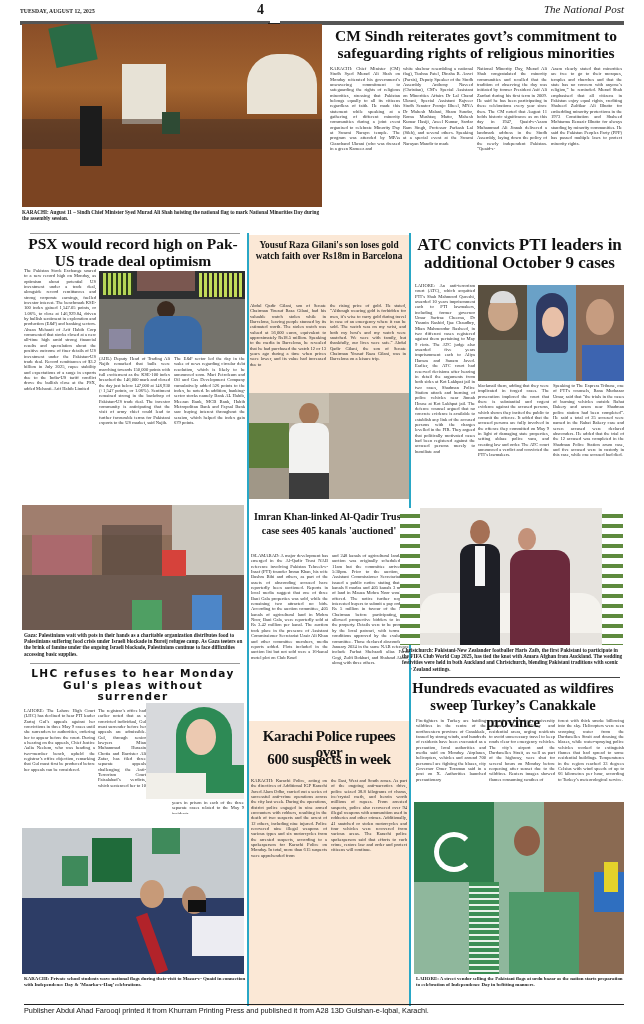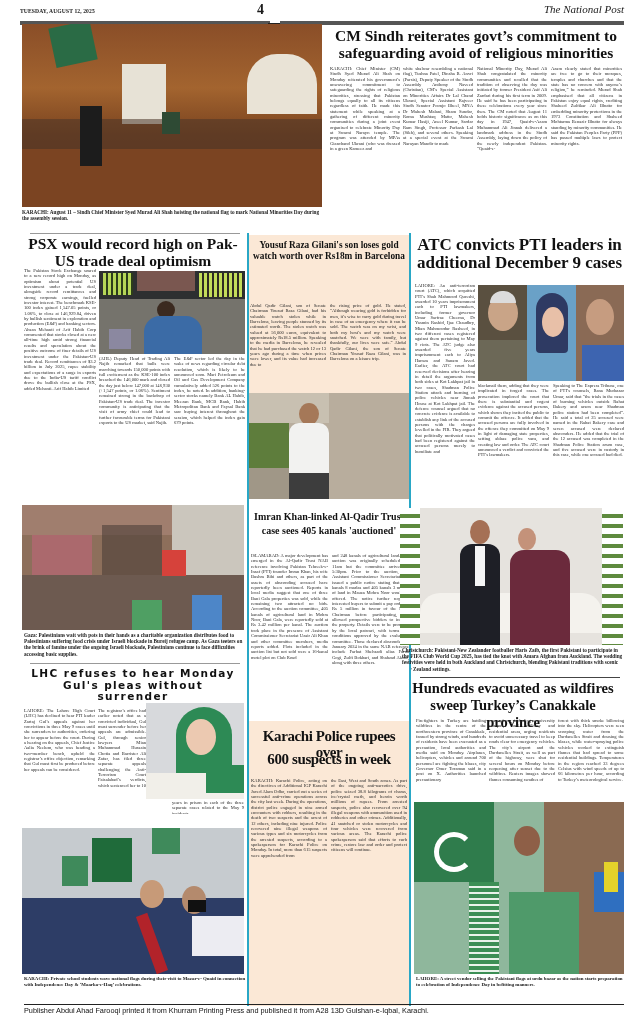--- a/index.html
+++ b/index.html
@@ -30,21 +30,21 @@
   <div class="abs" style="left:30px;top:0;width:42px;height:40px;background:#2a6b45;transform:rotate(-12deg);"></div>
   <div class="abs" style="left:100px;top:40px;width:44px;height:60px;background:#e7e2d6;"></div>
   <div class="abs" style="left:225px;top:30px;width:70px;height:60px;background:#e9e3d6;border-radius:30px 30px 0 0;"></div>
   <div class="abs" style="left:0;top:95px;width:300px;height:30px;background:#4a3528;opacity:.55;"></div>
   <div class="abs" style="left:0;top:125px;width:300px;height:58px;background:#7b4422;"></div>
   <div class="abs" style="left:58px;top:82px;width:22px;height:60px;background:#1c1c1c;"></div>
   <div class="abs" style="left:140px;top:88px;width:18px;height:22px;background:#2e4a34;"></div>
 </div>
 <div class="abs cap" data-bind="articles.cm_sindh.caption" style="left:22px;top:209px;width:302px;">KARACHI: August 11 – Sindh Chief Minister Syed Murad Ali Shah hoisting the national flag to mark National Minorities Day during the assembly session.</div>
 
-<div class="abs hl" data-bind="articles.cm_sindh.headline" style="left:330px;top:28px;width:292px;font-size:15.5px;">CM Sindh reiterates govt’s commitment to safeguarding avoid of religious minorities</div>
+<div class="abs hl" data-bind="articles.cm_sindh.headline" style="left:330px;top:28px;width:292px;font-size:15.5px;">CM Sindh reiterates govt’s commitment to safeguarding rights of religious minorities</div>
 <div class="abs body-text" data-bind="articles.cm_sindh.columns.0" style="left:330px;top:66px;width:70px;height:156px;">KARACHI: Chief Minister (CM) Sindh Syed Murad Ali Shah on Monday reiterated his government’s unwavering commitment to safeguarding the rights of religious minorities, stressing that Pakistan belongs equally to all its citizens regardless of faith. He made this statement while speaking at a gathering of different minority communities during a joint event organised to celebrate Minority Day at Swami Narayn temple. The program was attended by MPAs Gianchand Ukrani (who was dressed in a green Kameez and</div>
 <div class="abs body-text" data-bind="articles.cm_sindh.columns.1" style="left:403px;top:66px;width:70px;height:156px;">white shalwar resembling a national flag), Tushna Patel, Dinsha B. Anvri (Parsis), Deputy Speaker of the Sindh Assembly Anthony Naveed (Christian), CM’s Special Assistant on Minorities Affairs Dr Lal Chand Ukrani, Special Assistant Rajveer Sindh Senator Poonjo Bheel, MNA Dr Mahesh Malani, Sham Sundar, Roma Mushtaq Matto, Mahesh Kumar Hasiji, Aneel Kumar, Sardar Ram Singh, Professor Parkash Lal (Sikh), and several others. Speaking at a special event at the Swami Narayan Mandir to mark</div>
 <div class="abs body-text" data-bind="articles.cm_sindh.columns.2" style="left:477px;top:66px;width:70px;height:156px;">National Minority Day, Murad Ali Shah congratulated the minority communities and recalled that the tradition of observing the day was initiated by former President Asif Ali Zardari during his first term in 2009. He said he has been participating in these celebrations every year since then. The CM noted that August 11 holds historic significance as on this day in 1947, Quaid-e-Azam Muhammad Ali Jinnah delivered a landmark address in the Sindh Assembly, laying down the policy of the newly independent Pakistan. “Quaid-e-</div>
 <div class="abs body-text" data-bind="articles.cm_sindh.columns.3" style="left:551px;top:66px;width:71px;height:156px;">Azam clearly stated that minorities are free to go to their mosques, temples and churches and that the state has no concern with anyone’s religion,” he reminded. Murad Shah emphasised that all citizens in Pakistan enjoy equal rights, crediting Shaheed Zulfikar Ali Bhutto for embedding minority protections in the 1973 Constitution and Shaheed Mohtarma Benazir Bhutto for always standing by minority communities. He said the Pakistan Peoples Party (PPP) has passed multiple laws to protect minority rights.</div>
 
 <div class="rule" style="left:30px;top:233px;width:210px;height:1px;background:#999;"></div>
 <div class="abs hl" data-bind="articles.psx.headline" style="left:22px;top:236px;width:222px;font-size:15.5px;">PSX would record high on Pak-US trade deal optimism</div>
 <div class="abs body-text" data-bind="articles.psx.columns.0" style="left:24px;top:268px;width:72px;height:230px;">The Pakistan Stock Exchange soared to a new record high on Monday, as optimism about potential US investment under a trade deal, alongside record remittances and strong corporate earnings, fuelled investor interest. The benchmark KSE-100 index gained 1,547.05 points, or 1.06%, to close at 146,929.84, driven by bullish sentiment in exploration and production (E&amp;P) and banking sectors. Ahsan Mehanti of Arif Habib Corp commented that stocks closed at a new all-time high amid strong financial results and speculation about the positive outcome of finer details of US investment under the Pakistan-US trade deal. Record remittances of $3.2 billion in July 2025, rupee stability and expectations of a surge in exports due to the India-US tariff conflict drove the bullish close at the PSX, added Mehanti. Arif Habib Limited</div>
 <div class="photo" style="left:99px;top:271px;width:146px;height:83px;background:#2d2f30;">
   <div class="abs" style="left:4px;top:2px;width:30px;height:22px;background:repeating-linear-gradient(90deg,#b5d657 0 3px,#2c3d1a 3px 5px);"></div>
@@ -53,36 +53,36 @@
   <div class="abs" style="left:0;top:28px;width:146px;height:55px;background:#75736c;"></div>
   <div class="abs" style="left:58px;top:30px;width:18px;height:18px;border-radius:50%;background:#3b2a20;"></div>
   <div class="abs" style="left:45px;top:45px;width:58px;height:40px;border-radius:16px 16px 0 0;background:#3b6ba6;"></div>
   <div class="abs" style="left:10px;top:58px;width:22px;height:20px;background:#8b88a0;"></div>
 </div>
 <div class="abs body-text" data-bind="articles.psx.columns.1" style="left:99px;top:356px;width:71px;height:142px;">(AHL) Deputy Head of Trading Ali Najib remarked that bulls were marching towards 150,000 points with full excitement as the KSE-100 index breached the 146,000 mark and closed the day just below 147,000 at 146,930 (+1,547 points, or 1.06%). Sentiment remained strong in the backdrop of Pakistan-US trade deal. The investor community is anticipating that the visit of army chief could lead to further favourable terms for Pakistani exports to the US market, said Najib.</div>
 <div class="abs body-text" data-bind="articles.psx.columns.2" style="left:174px;top:356px;width:71px;height:142px;">The E&amp;P sector led the day in the wake of news regarding circular debt resolution, which is likely to be announced soon. Mari Petroleum and Oil and Gas Development Company cumulatively added 526 points to the index, he noted. In addition, banking-sector stocks namely Bank AL Habib, Meezan Bank, MCB Bank, Habib Metropolitan Bank and Faysal Bank saw buying interest throughout the session, which helped the index gain 679 points.</div>
 
 <div class="frame-blue" style="left: 247px; top: 233px; width: 164px; height: 268px;"></div>
 <div class="abs peach" style="left: 249px; top: 235px; width: 160px; height: 158px;"></div>
-<div class="abs hl" data-bind="articles.gilani.headline" style="left: 251px; top: 240px; width: 156px; font-size: 9.3px; line-height: 10.5px;">Yousuf Raza Gilani's son loses gold watch worth over Rs18m in Barcelona</div>
+<div class="abs hl" data-bind="articles.gilani.headline" style="left: 251px; top: 240px; width: 156px; font-size: 9.3px; line-height: 10.5px;">Yousuf Raza Gilani's son loses gold watch faith over Rs18m in Barcelona</div>
 <div class="abs peach" style="left:329px;top:235px;width:0px;height:0px;"></div>
 <div class="abs body-text" data-bind="articles.gilani.columns.0" style="left:250px;top:303px;width:76px;height:88px;">Abdul Qadir Gilani, son of Senate Chairman Yousuf Raza Gilani, had his valuable watch stolen while in Barcelona, leaving people stunned by its estimated worth. The stolen watch was valued at 56,000 euros, equivalent to approximately Rs18.5 million. Speaking to the media in Barcelona, he revealed that he had purchased the watch 12 or 13 years ago during a time when prices were lower, and its value had increased due to</div>
 <div class="photo" style="left: 249px; top: 393px; width: 160px; height: 106px; background: rgb(184, 173, 157);">
   <div class="abs" style="left:0;top:0;width:80px;height:30px;background:#c8c0b1;"></div>
   <div class="abs" style="left:0;top:30px;width:40px;height:45px;background:#5e7d3c;"></div>
   <div class="abs" style="left:50px;top:10px;width:20px;height:22px;border-radius:50%;background:#a57858;"></div>
   <div class="abs" style="left:40px;top:30px;width:40px;height:50px;background:#f2f2f0;border-radius:10px 10px 0 0;"></div>
   <div class="abs" style="left:40px;top:80px;width:40px;height:26px;background:#3d3d3d;"></div>
   <div class="abs" style="left:0;top:75px;width:40px;height:31px;background:#a09787;"></div>
 </div>
 
 <div class="abs peach" style="left:329px;top:235px;width:0;height:0;"></div>
 
 <div class="frame-blue" style="left:333px;top:233px;width:0;height:0;"></div>
-<div class="abs hl" data-bind="articles.atc.headline" style="left: 415px; top: 236px; width: 209px; font-size: 17px; font-family: &quot;Liberation Sans Narrow&quot;, &quot;Liberation Serif&quot;, serif;">ATC convicts PTI leaders in additional December 9 cases</div>
+<div class="abs hl" data-bind="articles.atc.headline" style="left: 415px; top: 236px; width: 209px; font-size: 17px; font-family: &quot;Liberation Sans Narrow&quot;, &quot;Liberation Serif&quot;, serif;">ATC convicts PTI leaders in additional October 9 cases</div>
 <div class="abs body-text" data-bind="articles.atc.columns.0" style="left: 415px; top: 283px; width: 60px; height: 218px;">LAHORE: An anti-terrorism court (ATC), which acquitted PTI’s Shah Mahmood Qureshi, awarded 10 years imprisonment each to PTI lawmakers, including former governor Umar Sarfraz Cheema, Dr Yasmin Rashid, Ijaz Chaudhry, Mian Mahmoodur Rasheed, in two different cases registered against them pertaining to May 9 riots. The ATC judge also awarded five years imprisonment each to Aliya Hamza and Sanam Javed. Earlier, the ATC court had reserved decisions after hearing in detail the arguments from both sides at Kot Lakhpat jail in two cases, Shadman Police Station attack and burning of police vehicles near Jinnah House at Kot Lakhpat jail. The defence counsel argued that no concrete evidence is available to establish any link of the accused persons with the charges levelled in the FIR. They argued that politically motivated cases had been registered against the accused persons merely to humiliate and</div>
 <div class="photo" style="left:478px;top:285px;width:146px;height:96px;background:#444;">
   <div class="abs" style="left:0;top:0;width:49px;height:96px;background:#5a5040;"></div>
   <div class="abs" style="left:10px;top:10px;width:30px;height:36px;border-radius:50%;background:#c9a487;"></div>
   <div class="abs" style="left:12px;top:6px;width:26px;height:12px;border-radius:12px 12px 0 0;background:#dcdcdc;"></div>
   <div class="abs" style="left:0;top:55px;width:49px;height:41px;background:#6c6857;"></div>
   <div class="abs" style="left:49px;top:0;width:49px;height:96px;background:#6aa1c7;"></div>
   <div class="abs" style="left:58px;top:8px;width:32px;height:60px;border-radius:16px 16px 4px 4px;background:#2e3a63;"></div>
   <div class="abs" style="left:64px;top:22px;width:22px;height:30px;border-radius:50%;background:#e8c0a8;"></div>
   <div class="abs" style="left:98px;top:0;width:48px;height:96px;background:#8a6a55;"></div>

